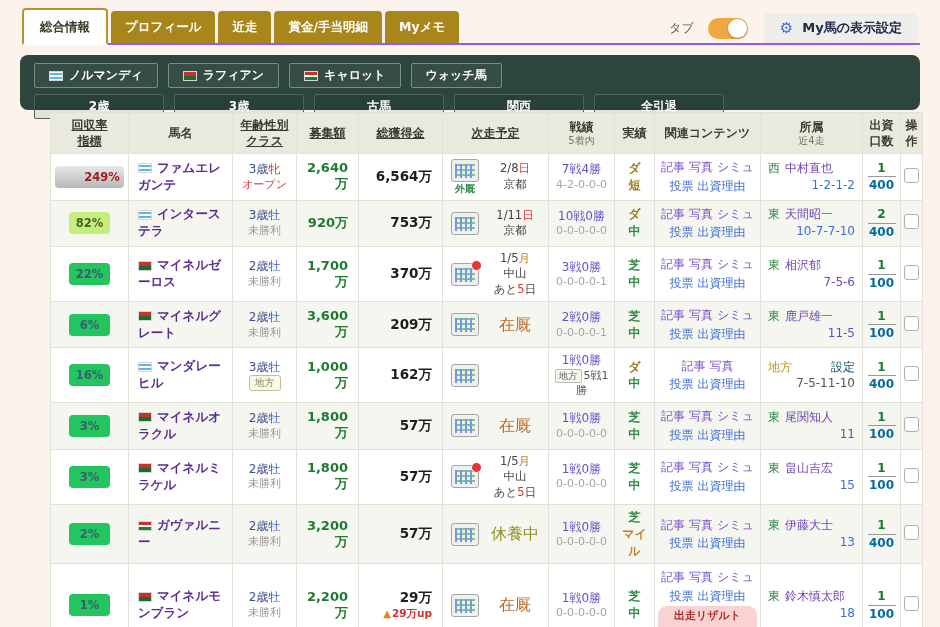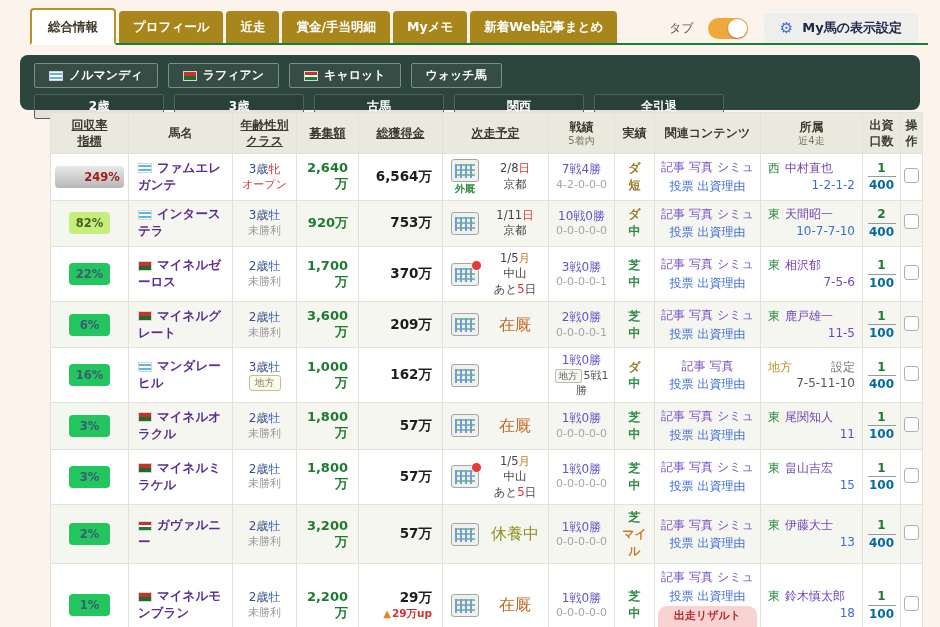--- a/index.html
+++ b/index.html
@@ -4,23 +4,23 @@
 <style>
   html,body{margin:0;padding:0;}
   body{
     width:940px;height:627px;position:relative;overflow:hidden;
     background:#fbf3ec;
     font-family:"DejaVu Sans","Liberation Sans",sans-serif;
     -webkit-font-smoothing:antialiased;
   }
   
   .tabbar{
-    position:absolute;left:30px;top:8px;width:898px;height:37px;
+    position:absolute;left:22px;top:8px;width:898px;height:37px;
     display:flex;align-items:flex-end;
-    border-bottom:2px solid #15803d;box-sizing:border-box;
+    border-bottom:2px solid #8b5cf6;box-sizing:border-box;
   }
   .tab{
     background:#a8861b;color:#fff;font-size:12.5px;font-weight:bold;
     padding:8px 14px 7px;margin-right:3px;border-radius:4px 4px 0 0;
     white-space:nowrap;cursor:pointer;
   }
   .tab.active{
     background:#fff;color:#3f3b2a;
     border:2px solid #b8922a;border-bottom:2px solid #fff;
     margin-bottom:-2px;padding:9px 16px 7px;z-index:2;
@@ -132,40 +132,39 @@
   .lk{cursor:pointer;margin:0 2px;white-space:nowrap;}
   .lk1{color:#7a52c7;}
   .lk2{color:#3c6cd7;}
   .pill{display:inline-block;background:#f9d2d2;color:#b03030;font-weight:bold;font-size:11px;padding:1px 10px;border-radius:9px;cursor:pointer;}
   .c-belong{padding:4px 7px !important;}
   .belong-line{display:flex;gap:5px;line-height:1.4;text-align:left;}
   .belong-line.spread{justify-content:space-between;}
   .region{color:#2e8b45;}
   .region.local{color:#b8912a;}
   .trainer{color:#7445b8;cursor:pointer;}
-  .trainer.plain{color:#737373;}
+  .trainer.plain{color:#0c4a6e;}
   .recent{text-align:right;line-height:1.4;cursor:pointer;}
   .recent.blue{color:#3c6cd7;}
   .recent.purple{color:#7445b8;}
   .recent.gray{color:#555;cursor:default;}
   .fr-num{color:#1d7a2e;font-weight:bold;line-height:1.2;}
   .fr-line{border-top:1px solid #999;width:28px;margin:1px auto;}
   .fr-den{color:#0369a1;font-weight:bold;line-height:1.2;}
   .cb{display:inline-block;width:13px;height:13px;border:1.5px solid #b0b0b0;border-radius:3px;background:#fff;cursor:pointer;}
 </style>
 </head>
 <body>
 
 <div class="tabbar">
     <div class="tab active">総合情報</div>
     <div class="tab">プロフィール</div>
     <div class="tab">近走</div>
     <div class="tab">賞金/手当明細</div>
     <div class="tab">Myメモ</div>
-    <div class="tab">新着Web記事まとめ</div>
   </div>
 
 <div class="topright">
   <div class="toggle-group">
     <span>タブ</span>
     <span class="toggle"></span>
   </div>
   <div class="settings-btn">
     <span class="gear">⚙</span>
     <span>My馬の表示設定</span>

